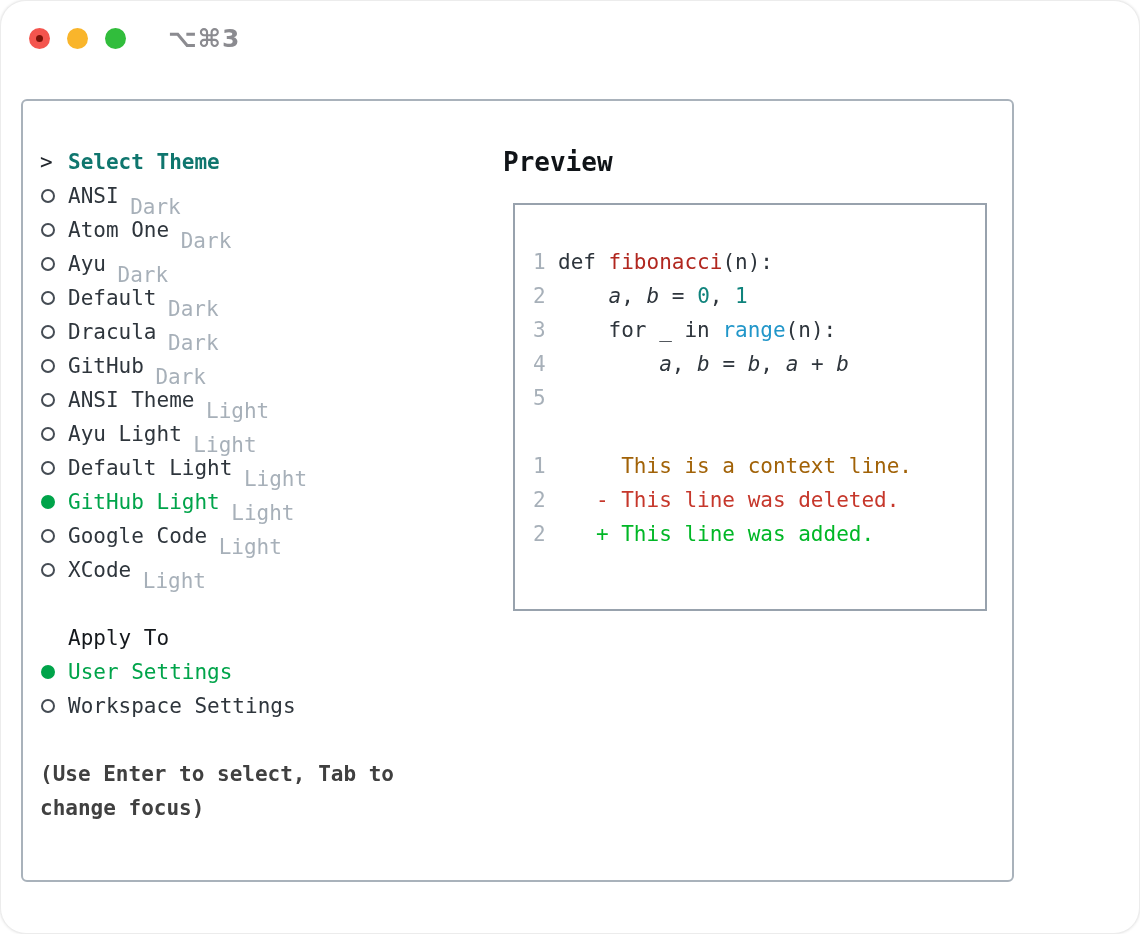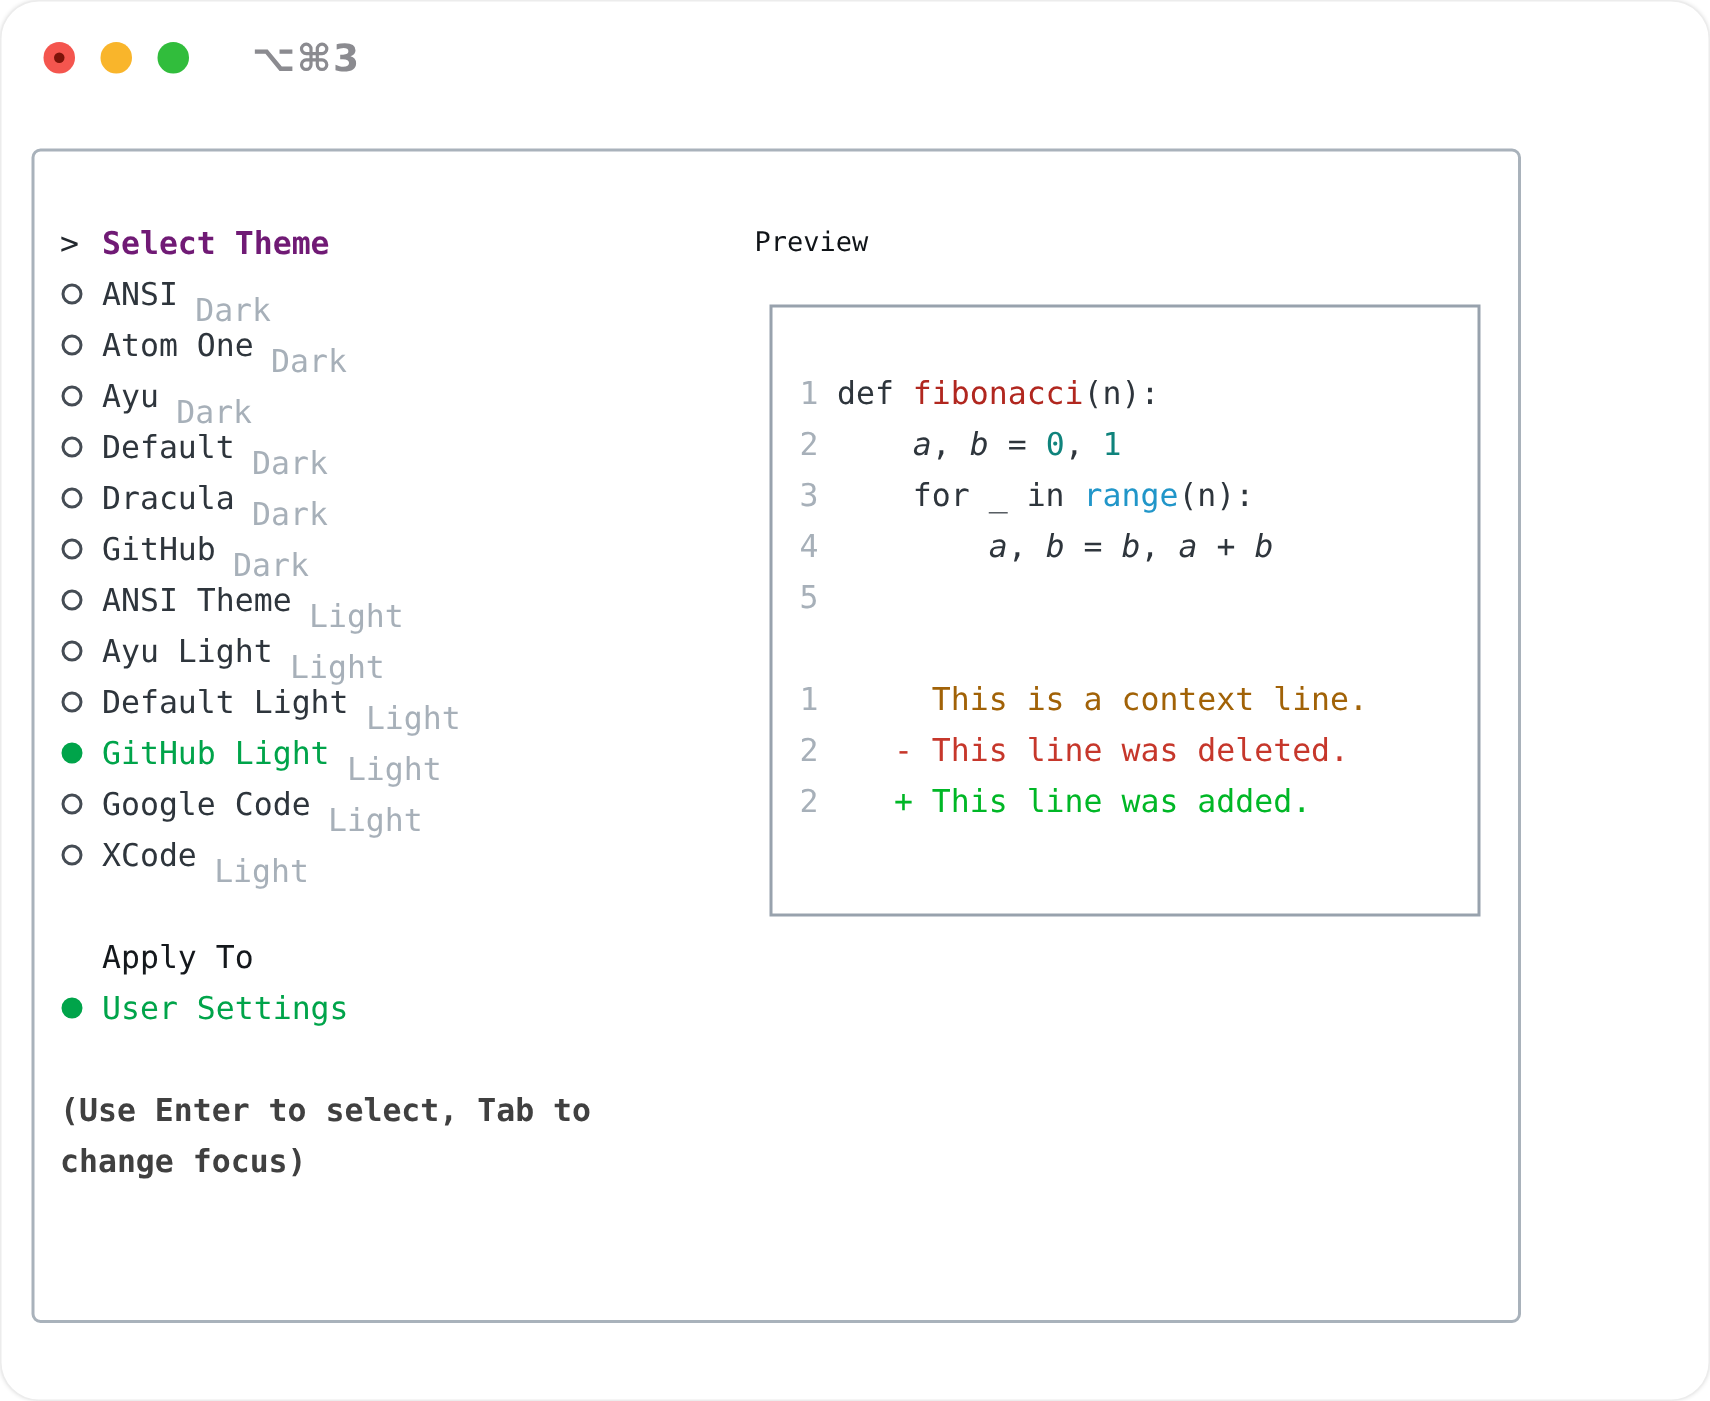--- a/index.html
+++ b/index.html
@@ -30,28 +30,28 @@
   }
   .mono{font-size:21px;line-height:34px;color:#2e353c;}
   
   .leftcol{position:absolute;left:17px;top:44px;width:450px;}
   .row{height:34px;white-space:pre;display:flex;align-items:center;}
   .prefix-col{display:inline-block;width:28px;flex:0 0 28px;position:relative;height:34px;}
   .chev{position:absolute;left:0;top:0;line-height:34px;font-size:21px;color:#22272d;}
   .bullet{position:absolute;left:1px;top:10px;width:14px;height:14px;border-radius:50%;}
   .bullet.hollow{border:2px solid #454c54;background:transparent;}
   .bullet.filled{background:#00a44a;border:2px solid #00a44a;}
-  .hdr{font-weight:bold;color:#701a75;}
+  .hdr{font-weight:bold;color:#0f766e;}
   .tname{color:#2e353c;}
   .tname.sel{color:#00a44a;}
   .variant{color:#a7b0b9;margin-left:0.55em;margin-top:21px;}
   .apply-hdr{color:#14181c;padding-left:28px;}
   .hint{color:#404040;font-weight:bold;}
   
-  .preview-title{position:absolute;left:480px;top:44px;font-weight:normal;color:#101418;font-size:18px;line-height:34px;}
+  .preview-title{position:absolute;left:480px;top:44px;font-weight:bold;color:#101418;font-size:26px;line-height:34px;}
   .preview-box{
     position:absolute;left:490px;top:102px;width:474px;height:408px;
     border:2px solid #98a2ad;background:#ffffff;
     padding:40px 0 0 18px;overflow:hidden;
   }
   .cline{height:34px;line-height:34px;font-size:21px;white-space:pre;display:flex;}
   .lno{display:inline-block;width:25px;flex:0 0 25px;color:#a7b0b9;}
   .code{white-space:pre;}
   .tok-plain{color:#2e353c;}
   .tok-kw{color:#2e353c;}
@@ -95,20 +95,21 @@
           <div class="row"><span class="prefix-col"><span class="bullet filled"></span></span><span class="tname sel">GitHub Light</span><span class="variant">Light</span></div>
           <div class="row"><span class="prefix-col"><span class="bullet hollow"></span></span><span class="tname">Google Code</span><span class="variant">Light</span></div>
           <div class="row"><span class="prefix-col"><span class="bullet hollow"></span></span><span class="tname">XCode</span><span class="variant">Light</span></div>
         </div>
       <div class="row"></div>
       <div class="row apply-hdr">
         <span>Apply To</span>
       </div>
       <div id="apply-list">
           <div class="row"><span class="prefix-col"><span class="bullet filled"></span></span><span class="tname sel">User Settings</span></div>
+          <div class="row"><span class="prefix-col"><span class="bullet hollow"></span></span><span class="tname">Workspace Settings</span></div>
         </div>
       <div class="row"></div>
       <div class="row hint">
         <span>(Use Enter to select, Tab to</span>
       </div>
       <div class="row hint">
         <span>change focus)</span>
       </div>
     </div>
 

